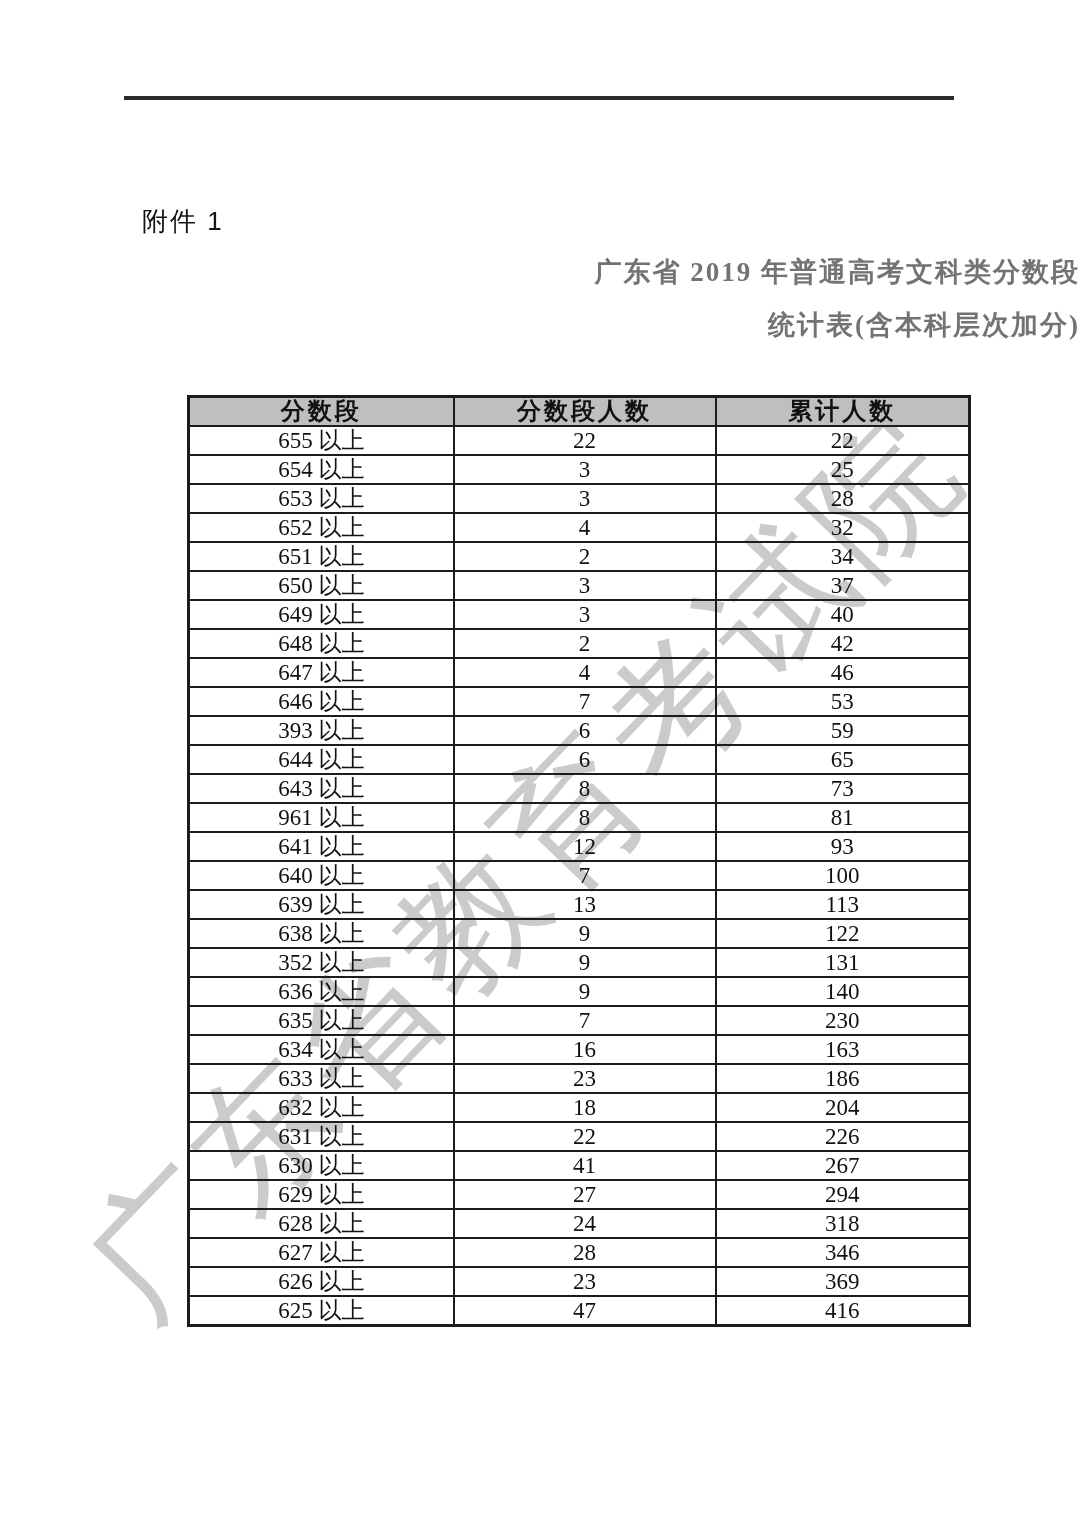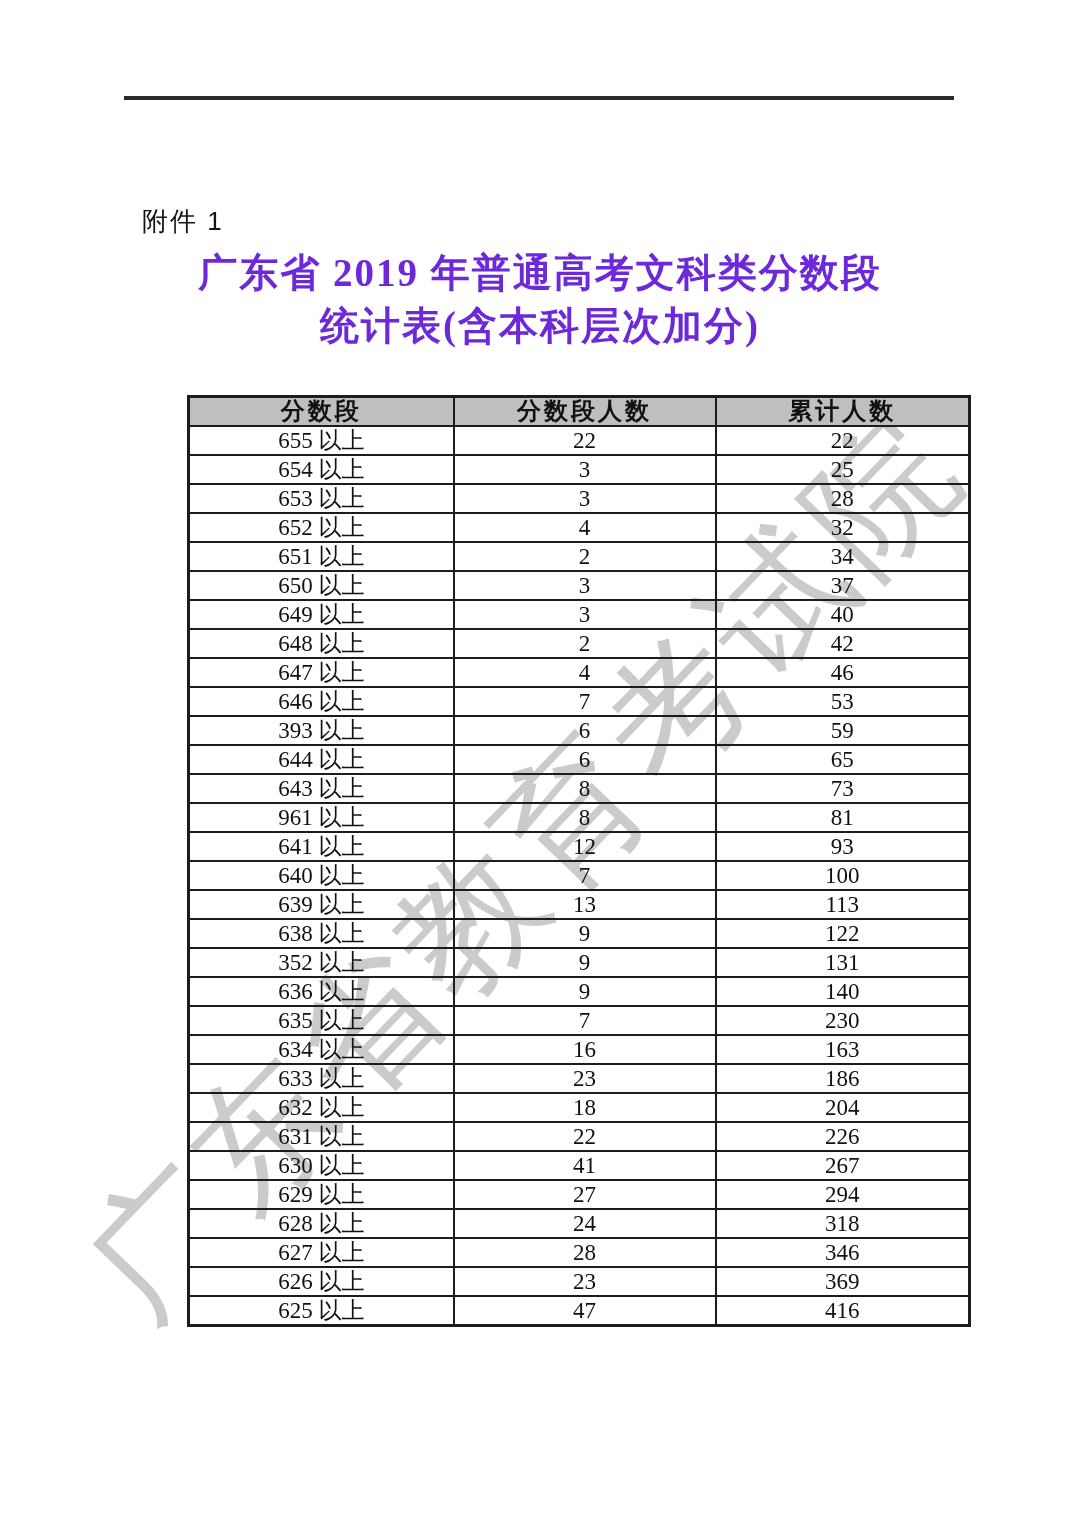--- a/index.html
+++ b/index.html
@@ -35,26 +35,26 @@
     font-family: "Liberation Sans", "DejaVu Sans", sans-serif;
     font-size: 26px;
     letter-spacing: 2px;
     color: #141414;
   }
   .title-block {
     position: absolute;
     left: 0;
     top: 246px;
     width: 1080px;
-    text-align: center;
+    text-align: right;
     font-weight: bold;
-    font-size: 39px;
+    font-size: 27px;
     line-height: 53px;
     letter-spacing: 2px;
-    color: #6d28d9;
+    color: #737373;
   }
   .watermark {
     position: absolute;
     left: -115px;
     top: 772px;
     width: 1280px;
     text-align: center;
     transform: rotate(-46deg);
     font-size: 140px;
     letter-spacing: 8px;

